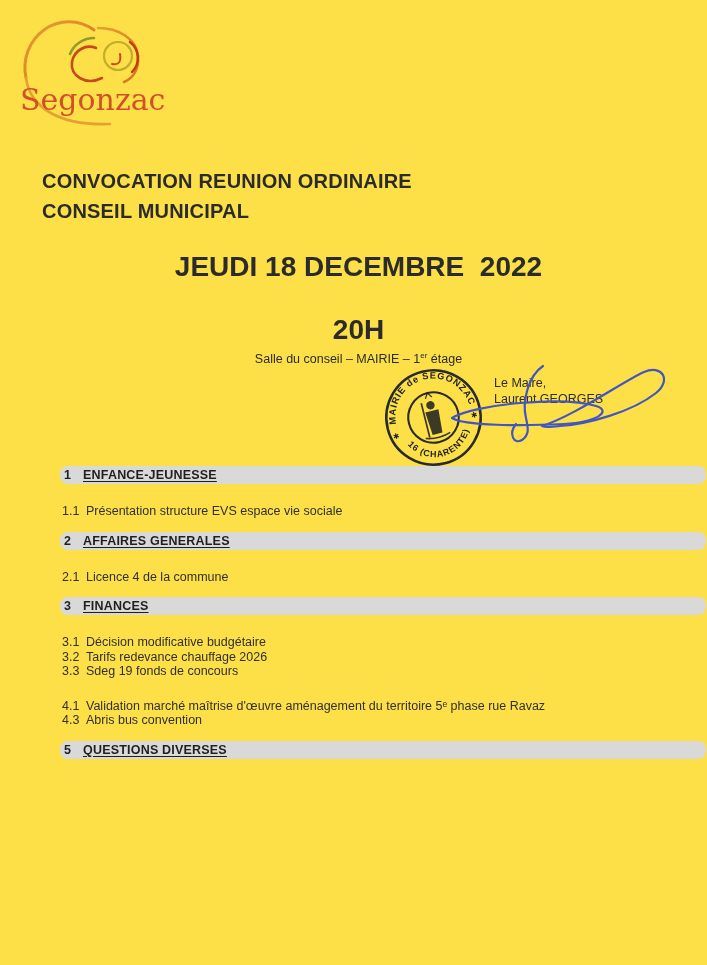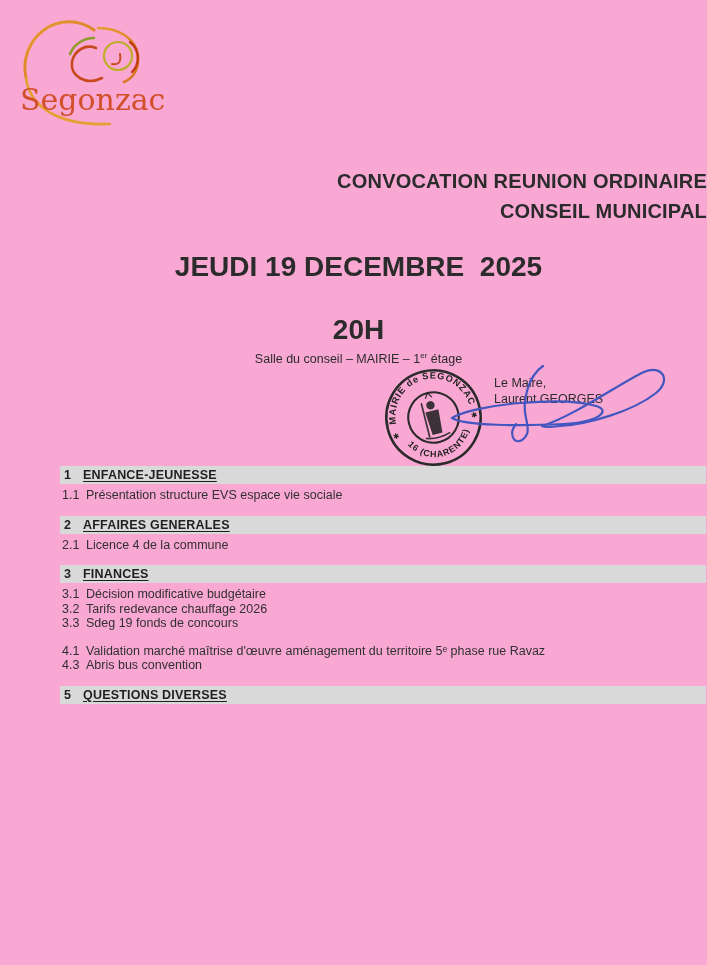--- a/index.html
+++ b/index.html
@@ -5,46 +5,46 @@
   :root{
     --section-bar-bg:#d9d9d9;
     --ink-blue:#4356c0;
     --logo-red:#d1502a;
     --logo-orange:#e5a033;
     --logo-green:#8f9b2a;
     --text:#2e2e2e;
   }
   html,body{margin:0;padding:0;background:#ffffff;}
   .page{
-    position:relative;width:707px;height:965px;background:#f9a8d4;overflow:hidden;
+    position:relative;width:707px;height:965px;background:#fde047;overflow:hidden;
     font-family:"Liberation Sans","DejaVu Sans",sans-serif;color:var(--text);
   }
   
   .logo{position:absolute;left:12px;top:20px;width:160px;height:112px;}
   
-  .title-block{position:absolute;top:166px;left:0;width:707px;text-align:right;padding-left:42px;box-sizing:border-box;}
+  .title-block{position:absolute;top:166px;left:0;width:707px;text-align:left;padding-left:42px;box-sizing:border-box;}
   .title-line{font-size:20px;font-weight:bold;line-height:30px;color:#2b2b2b;letter-spacing:.2px;}
   .date-block{position:absolute;top:251px;left:0;width:707px;text-align:center;padding-left:10px;box-sizing:border-box;}
   .date-line{font-size:28px;font-weight:bold;line-height:31px;color:#2b2b2b;white-space:pre-wrap;}
   .time-line{font-size:28px;font-weight:bold;line-height:31px;color:#2b2b2b;margin-top:32px;}
   .location-line{font-size:12.5px;font-weight:normal;line-height:15px;color:#2b2b2b;margin-top:3px;}
   .location-line sup{font-size:8px;}
   
   .stamp{position:absolute;left:383px;top:367px;width:101px;height:101px;transform:rotate(-14deg);}
   .sig-text{position:absolute;left:494px;top:376px;font-size:12.5px;line-height:15.5px;color:#2b2b2b;}
   .sig-ink{position:absolute;left:446px;top:360px;width:235px;height:92px;pointer-events:none;}
   
   .agenda{position:absolute;top:466px;left:60px;width:646px;}
   .section-bar{
     background:var(--section-bar-bg);height:18px;line-height:18px;
-    font-size:12.5px;font-weight:bold;color:#1f1f1f;
+    font-size:12.5px;font-weight:bold;color:#1f1f1f;border-radius:8px;
   }
   .sec-num{display:inline-block;width:19px;padding-left:4px;}
   .sec-title{text-decoration:underline;text-underline-offset:2px;letter-spacing:.2px;}
-  .section-items{margin:4px 0 13px 2px;}
+  .section-items{margin:20px 0 13px 2px;}
   .agenda-item{font-size:12.5px;line-height:14.5px;color:#303030;}
   .item-num{display:inline-block;width:24px;}
   .stamp text{font-family:"Liberation Sans","DejaVu Sans",sans-serif;}
   .logo text{font-family:"DejaVu Serif","Liberation Serif",serif;}
 </style>
 </head>
 <body>
 
 <div class="page">
 
@@ -67,21 +67,21 @@
     </g>
     <text x="8" y="90" font-size="30" style="fill:var(--logo-red)">Segonzac</text>
   </svg>
 
   <div class="title-block">
     <div class="title-line">CONVOCATION REUNION ORDINAIRE</div>
     <div class="title-line">CONSEIL MUNICIPAL</div>
   </div>
 
   <div class="date-block">
-    <div class="date-line">JEUDI 19 DECEMBRE  2025</div>
+    <div class="date-line">JEUDI 18 DECEMBRE  2022</div>
     <div class="time-line">20H</div>
     <div class="location-line"><span>Salle du conseil – MAIRIE – 1</span><sup>er</sup><span> étage</span></div>
   </div>
 
   <svg class="stamp" viewBox="0 0 120 120" aria-hidden="true">
     <circle cx="60" cy="60" r="56" fill="none" stroke="#2a2a2a" stroke-width="3"></circle>
     <circle cx="60" cy="60" r="30" fill="none" stroke="#2a2a2a" stroke-width="2.5"></circle>
     <defs>
       <path id="arc-top" d="M16,68 A45,45 0 1 1 104,68" fill="none"></path>
       <path id="arc-bottom" d="M20,78 A42,42 0 0 0 100,78" fill="none"></path>

